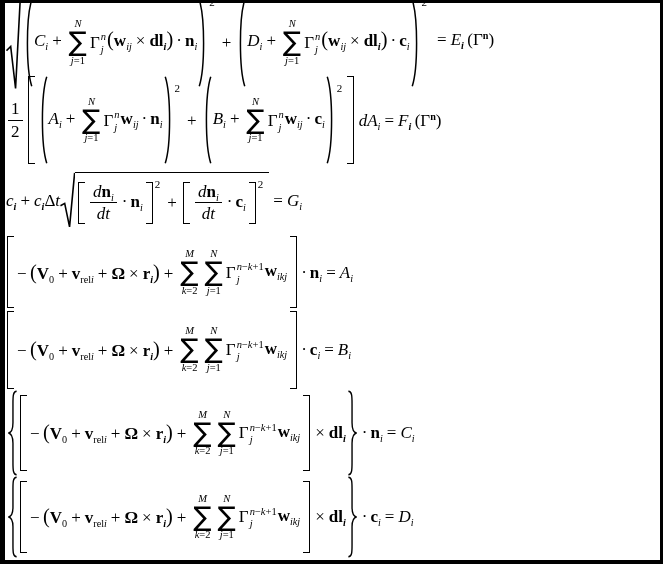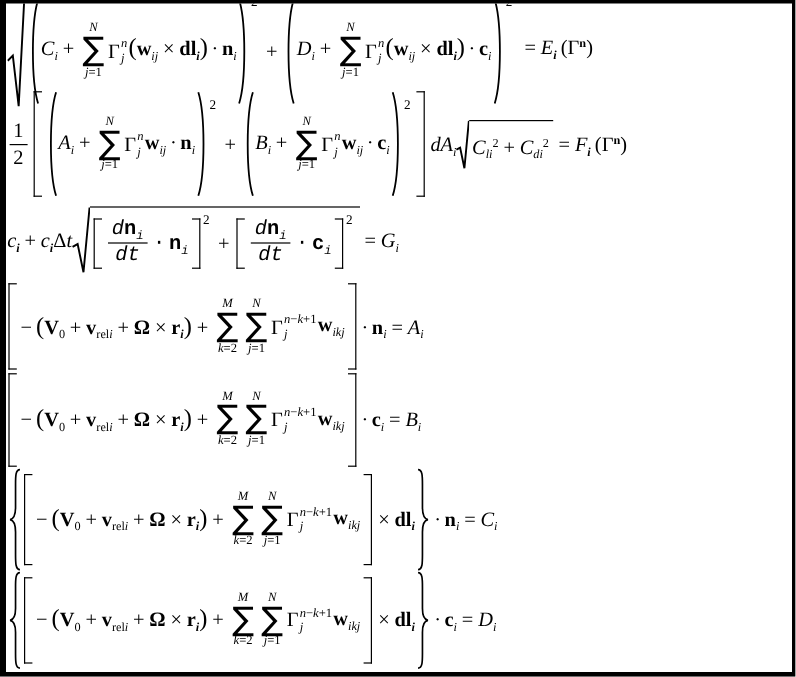--- a/index.html
+++ b/index.html
@@ -52,21 +52,21 @@
   .r2 .grp{padding:8px 0;}
   
   .s2{font-size:11px;align-self:flex-start;margin:1px 2px 0 1px;}
   .r2 .s2{margin-top:7px;}
   .opx{padding:0 5px;align-self:center;}
   
   .lbk,.rbk{flex:0 0 auto;align-self:stretch;width:6px;border:1.7px solid #000;}
   .lbk{border-right:none;margin:1px 3px 1px 1px;}
   .rbk{border-left:none;margin:1px 1px 1px 3px;}
   .r6 .lbk,.r6 .rbk,.r7 .lbk,.r7 .rbk{margin-top:5px;margin-bottom:5px;}
-  .bkg{display:inline-flex;font-family:Liberation Mono, monospace;}
+  .bkg{display:inline-flex;}
   .bkg .lbk,.bkg .rbk{margin-top:0;margin-bottom:0;}
   
   .brc{width:11px;flex:0 0 auto;align-self:stretch;margin:0 1px;}
 </style>
 </head>
 <body>
 
 <div class="page">
 
   <div class="eq r1">
@@ -163,28 +163,20 @@
               <span class="it">j</span>
             </span>
           </span><span class="b">w</span><sub class="it">ij</sub><span class="cd">·</span><span class="b">c</span><sub class="it">i</sub></span>
       <svg class="bp" viewBox="0 0 10 100" preserveAspectRatio="none" aria-hidden="true">
           <path d="M1.4 2 C7.8 22 7.8 78 1.4 98" fill="none" stroke="#000" stroke-width="1.5" vector-effect="non-scaling-stroke"></path>
         </svg>
     </span>
     <span class="s2">2</span>
     <span class="rbk"></span>
     <span class="tx"> <span class="it">dA</span><sub class="it">i</sub></span>
-    <span class="sqrt sm">
-      <svg class="rad" viewBox="0 0 16 60" preserveAspectRatio="none" aria-hidden="true">
-          <path d="M0.5 36 L5 33.5 L10.2 58.5 L15.6 1" fill="none" stroke="#000" stroke-width="1.6" vector-effect="non-scaling-stroke"></path>
-        </svg>
-      <span class="radbody">
-          <span class="tx"><span class="it">C</span><sub class="it">li</sub><sup>2</sup><span class="op">+</span><span class="it">C</span><sub class="it">di</sub><sup>2</sup></span>
-        </span>
-    </span>
     <span class="tx"><span class="op">=</span><span class="it">F</span><sub class="bi">i</sub> <span>(</span><span>Γ</span><sup class="b">n</sup><span>)</span></span>
   </div>
 
   <div class="eq r3">
     <span class="tx"><span class="it">c</span><sub class="bi">i</sub><span class="op">+</span><span class="it">c</span><sub class="bi">i</sub><span>Δ</span><span class="it">t</span></span>
     <span class="sqrt">
       <svg class="rad" viewBox="0 0 16 60" preserveAspectRatio="none" aria-hidden="true">
           <path d="M0.5 36 L5 33.5 L10.2 58.5 L15.6 1" fill="none" stroke="#000" stroke-width="1.6" vector-effect="non-scaling-stroke"></path>
         </svg>
       <span class="radbody">

